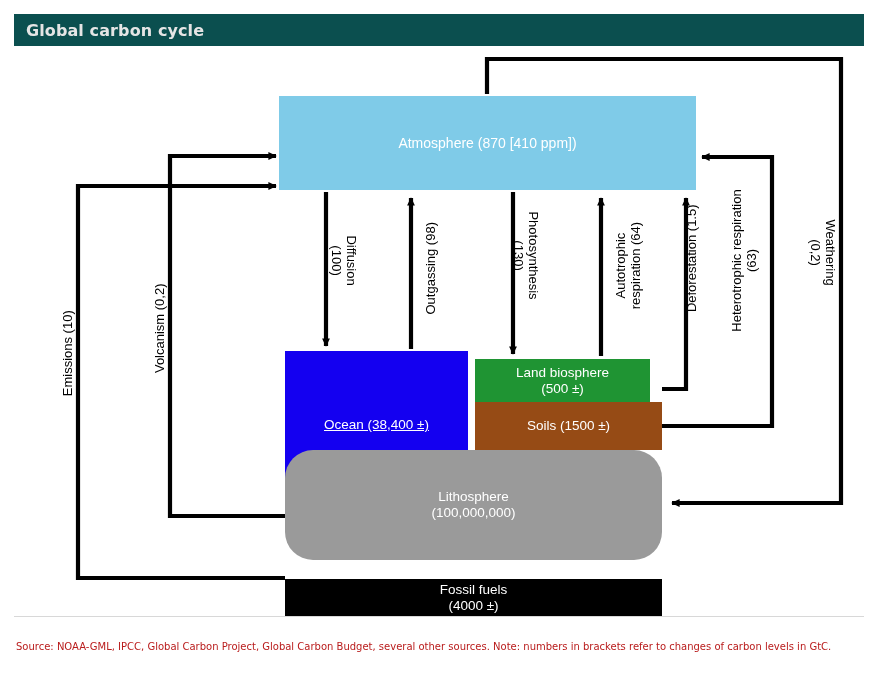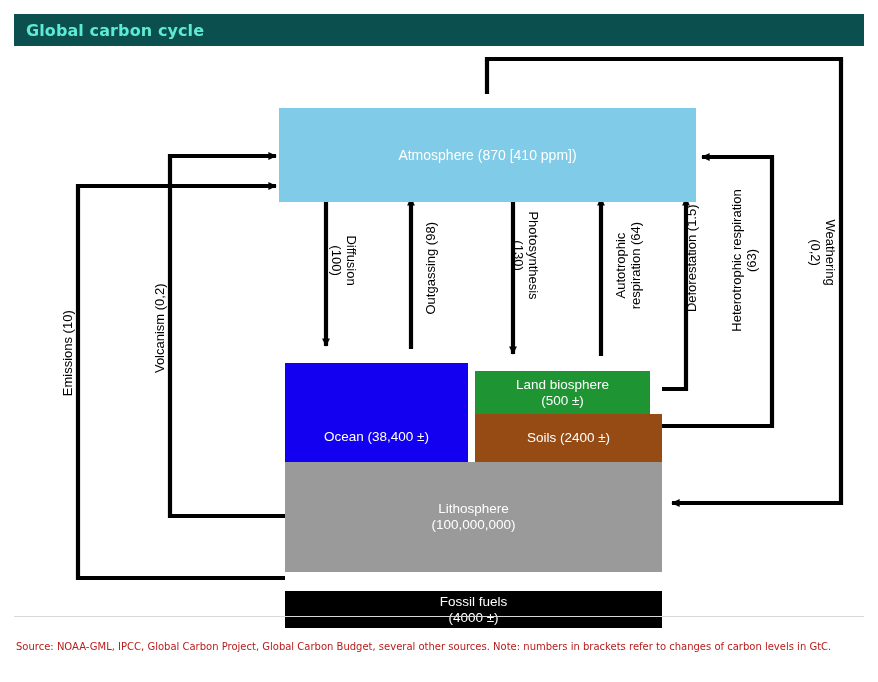--- a/index.html
+++ b/index.html
@@ -25,21 +25,21 @@
     position: absolute;
     left: 14px;
     top: 14px;
     width: 850px;
     height: 32px;
     background: #0b4f4f;
     display: flex;
     align-items: center;
   }
   .header-title {
-    color: #5eead4;
+    color: #e5e5e5;
     font-size: 16px;
     font-weight: bold;
     padding-left: 12px;
     letter-spacing: 0.1px;
     font-family: "DejaVu Sans", sans-serif;
   }
   
   .diagram {
     position: absolute;
     left: 0;
@@ -57,42 +57,43 @@
     position: absolute;
     box-sizing: border-box;
     display: flex;
     align-items: center;
     justify-content: center;
     text-align: center;
     color: #ffffff;
     font-size: 13.5px;
     line-height: 1.18;
     font-family: "Liberation Sans", sans-serif;
-    margin-top: 12px;
   }
   .box-atmosphere {
     left: 279px; top: 50px; width: 417px; height: 94px;
     background: #7FCBE8;
     font-size: 14px;
   }
   .box-ocean {
     left: 285px; top: 305px; width: 183px; height: 148px;
     background: #1400F0;
+    text-decoration: underline;
   }
   .box-land {
     left: 475px; top: 313px; width: 175px; height: 43px;
     background: #1F9433;
   }
   .box-soils {
     left: 475px; top: 356px; width: 187px; height: 48px;
     background: #964B15;
   }
   .box-litho {
     left: 285px; top: 404px; width: 377px; height: 110px;
     background: #9A9A9A;
+    border-radius: 28px;
   }
   .box-fossil {
     left: 285px; top: 533px; width: 377px; height: 37px;
     background: #000000;
   }
   .box-label { pointer-events: none; }
   
   .vlabel {
     position: absolute;
     color: #000000;
@@ -170,21 +171,21 @@
 
     <div class="box box-ocean">
       <span class="box-label">Ocean (38,400 ±)</span>
     </div>
 
     <div class="box box-land">
       <span class="box-label">Land biosphere<br>(500 ±)</span>
     </div>
 
     <div class="box box-soils">
-      <span class="box-label">Soils (2400 ±)</span>
+      <span class="box-label">Soils (1500 ±)</span>
     </div>
 
     <div class="box box-litho">
       <span class="box-label">Lithosphere<br>(100,000,000)</span>
     </div>
 
     <div class="box box-fossil">
       <span class="box-label">Fossil fuels<br>(4000 ±)</span>
     </div>
 

